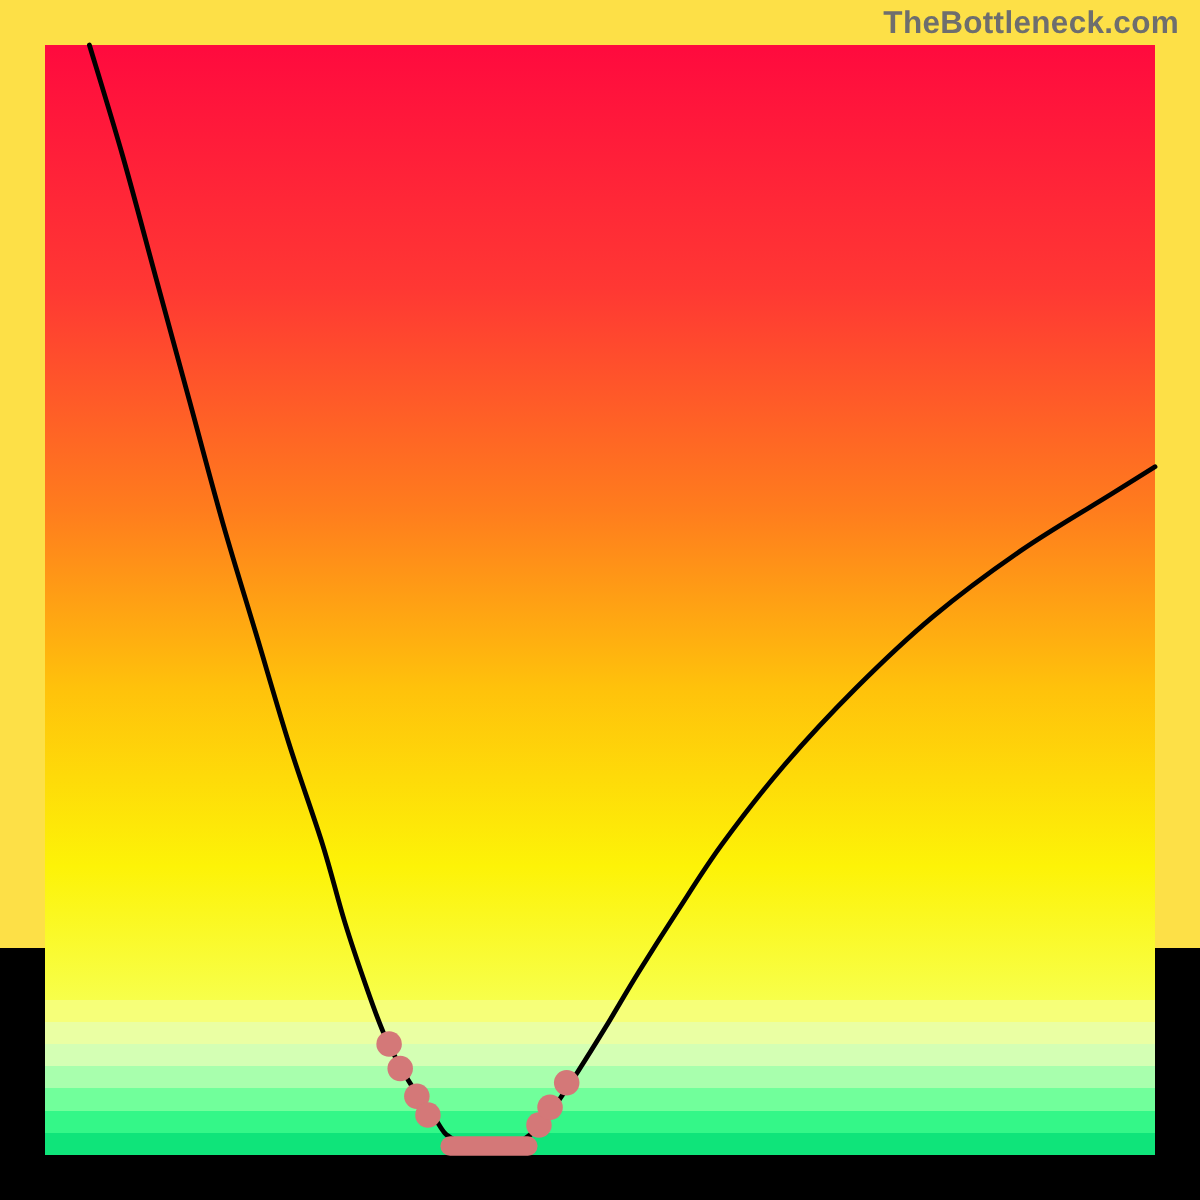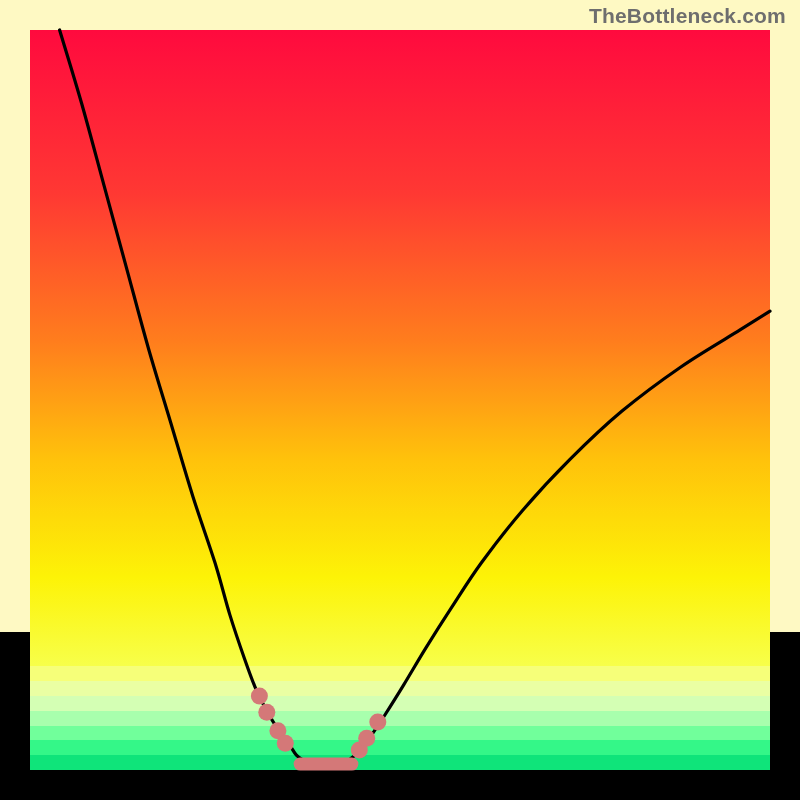--- a/index.html
+++ b/index.html
@@ -8,21 +8,21 @@
     width: 800px;
     height: 800px;
     background: #000;
     font-family: Arial, Helvetica, sans-serif;
     overflow: hidden;
   }
   .frame {
     position: relative;
     width: 800px;
     height: 632px;
-    background: #fef9c3;
+    background: #fde047;
   }
   .watermark {
     position: absolute;
     top: 4px;
     right: 14px;
     color: #6e6e6e;
     font-size: 21px;
     font-weight: 600;
     letter-spacing: 0.2px;
     font-family: Arial, Helvetica, sans-serif;

